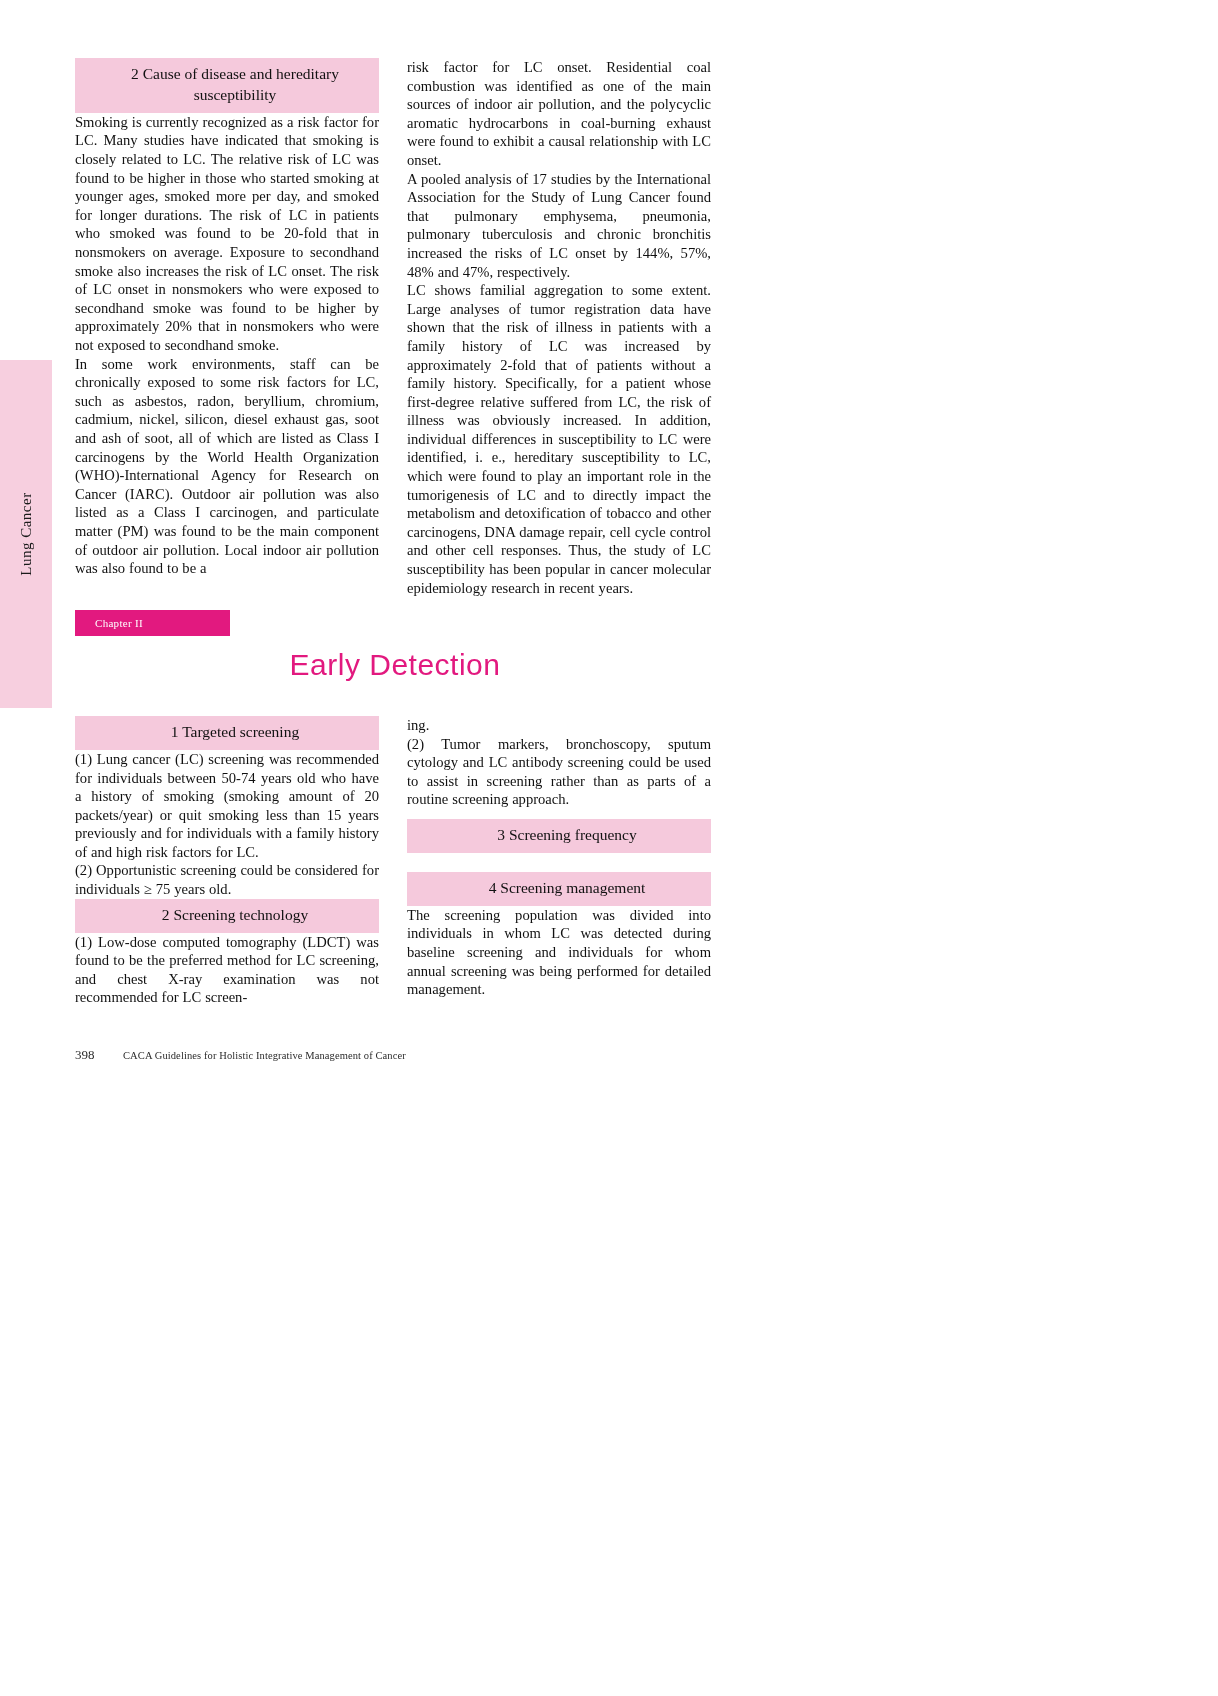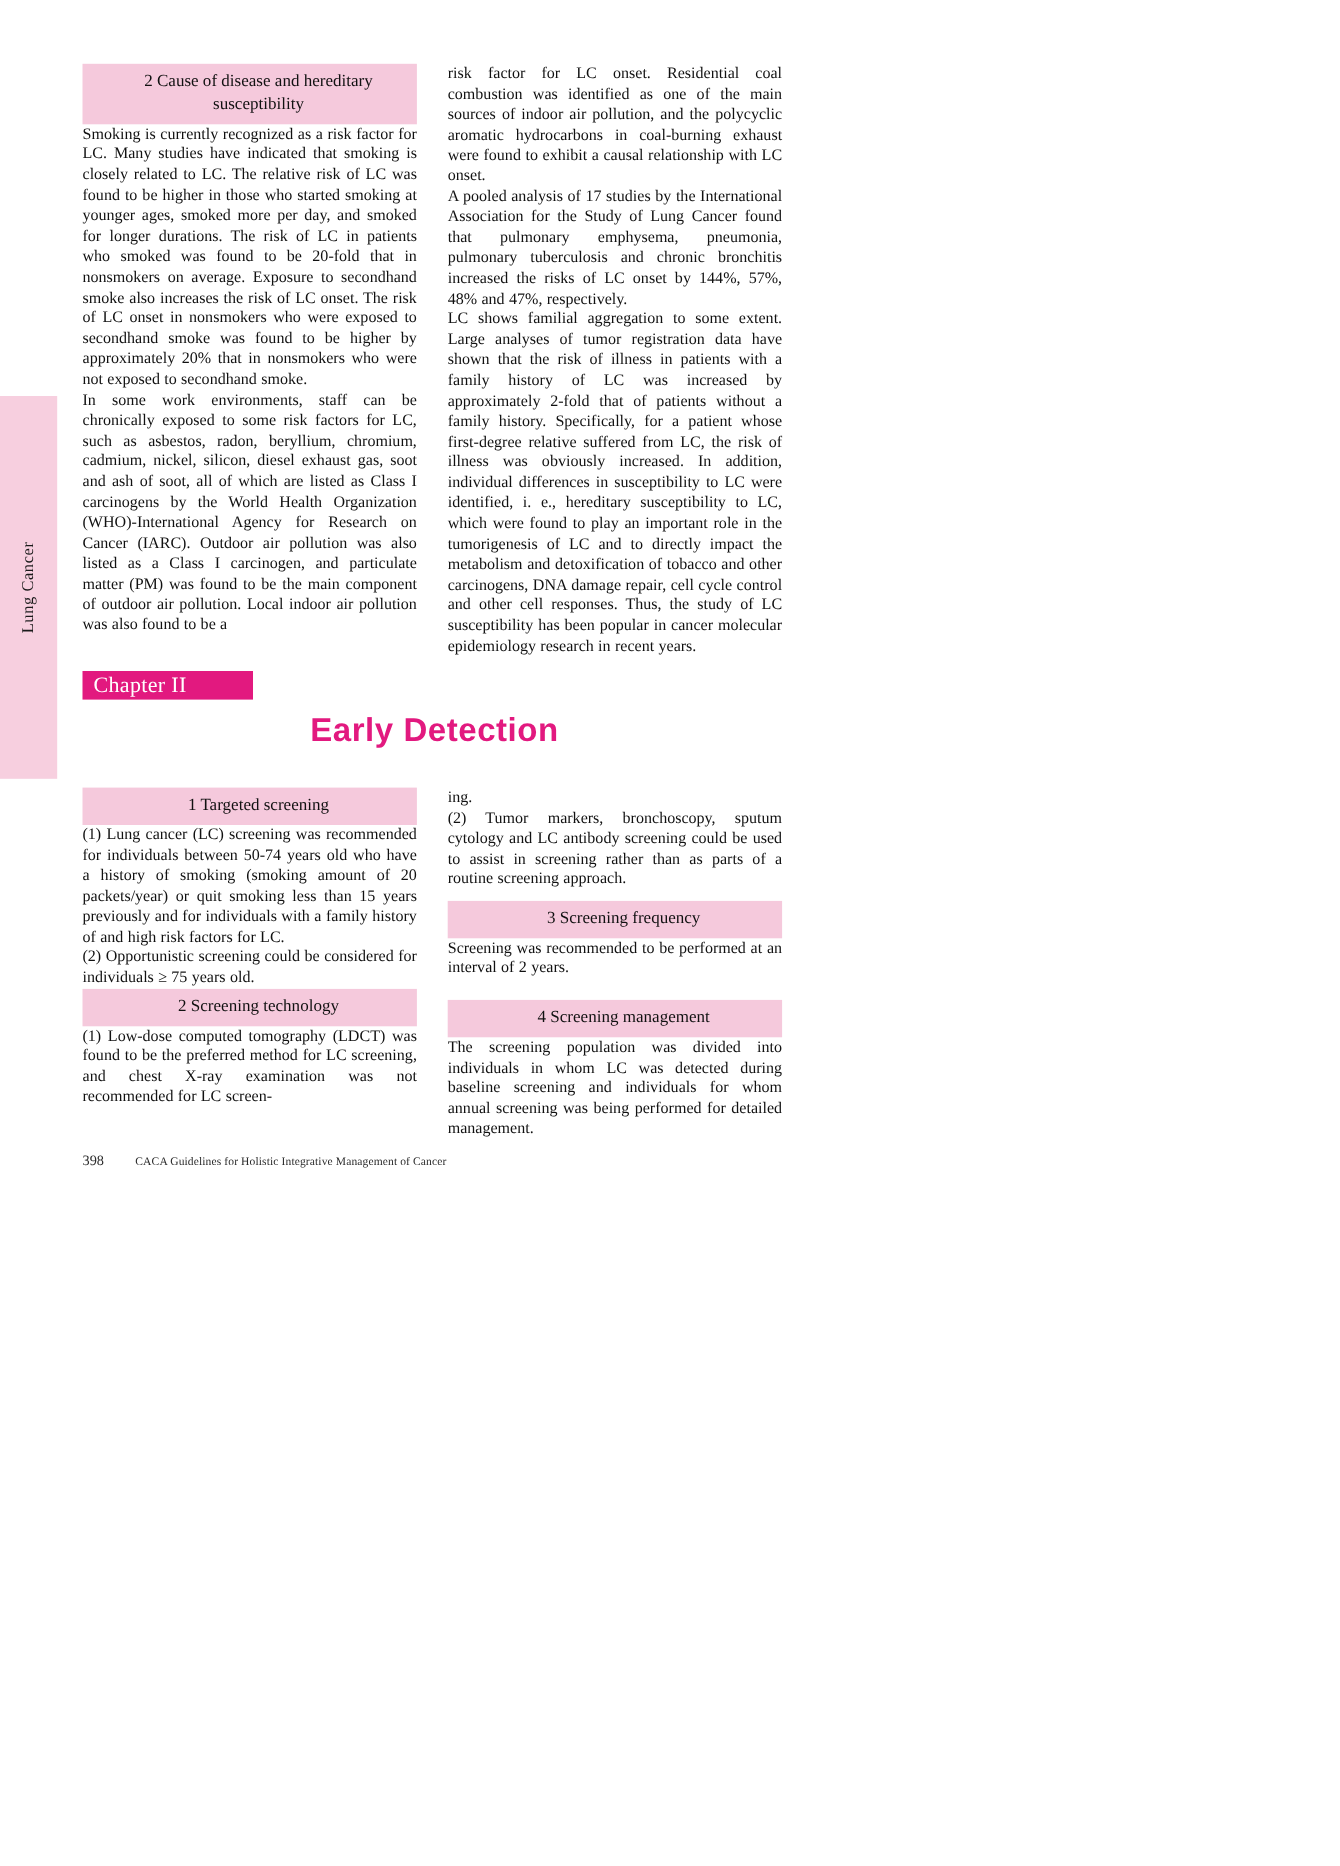--- a/index.html
+++ b/index.html
@@ -88,36 +88,36 @@
 
   
   .chapter-banner {
     position: absolute;
     left: 75px;
     top: 610px;
     width: 155px;
     height: 26px;
     background: #e2197f;
     color: #ffffff;
-    font-size: 20px;
+    font-size: 11px;
     display: flex;
     align-items: center;
-    padding-left: 10px;
+    padding-left: 20px;
     box-sizing: border-box;
     letter-spacing: 0.3px;
   }
   .chapter-title {
     position: absolute;
     left: 75px;
     top: 648px;
     width: 640px;
     text-align: center;
     color: #e2197f;
     font-family: "Liberation Sans", sans-serif;
-    font-weight: bold;
+    font-weight: normal;
     font-size: 30px;
     letter-spacing: 0.5px;
   }
 
   
   .cols2 {
     position: absolute;
     left: 75px;
     top: 716px;
     width: 640px;
@@ -170,21 +170,20 @@
     <div class="col col-left">
       <div class="sec-head">1 Targeted screening</div>
       <p class="body mt6">(1) Lung cancer (LC) screening was recommended for individuals between 50-74 years old who have a history of smoking (smoking amount of 20 packets/year) or quit smoking less than 15 years previously and for individuals with a family history of and high risk factors for LC.</p>
       <p class="body">(2) Opportunistic screening could be considered for individuals ≥ 75 years old.</p>
       <div class="sec-head" style="margin-top:0;">2 Screening technology</div>
       <p class="body mt6">(1) Low-dose computed tomography (LDCT) was found to be the preferred method for LC screening, and chest X-ray examination was not recommended for LC screen-</p>
     </div><div class="col">
       <p class="body">ing.</p>
       <p class="body">(2) Tumor markers, bronchoscopy, sputum cytology and LC antibody screening could be used to assist in screening rather than as parts of a routine screening approach.</p>
       <div class="sec-head" style="margin-top:10px;">3 Screening frequency</div>
-      <p class="body mt6">Screening was recommended to be performed at an interval of 2 years.</p>
       <div class="sec-head" style="margin-top:19px;">4 Screening management</div>
       <p class="body mt6">The screening population was divided into individuals in whom LC was detected during baseline screening and individuals for whom annual screening was being performed for detailed management.</p>
     </div>
   </div>
 
   <div class="footer">
     <span class="pageno">398</span><span class="fttext">CACA Guidelines for Holistic Integrative Management of Cancer</span>
   </div>
 
 </div>

